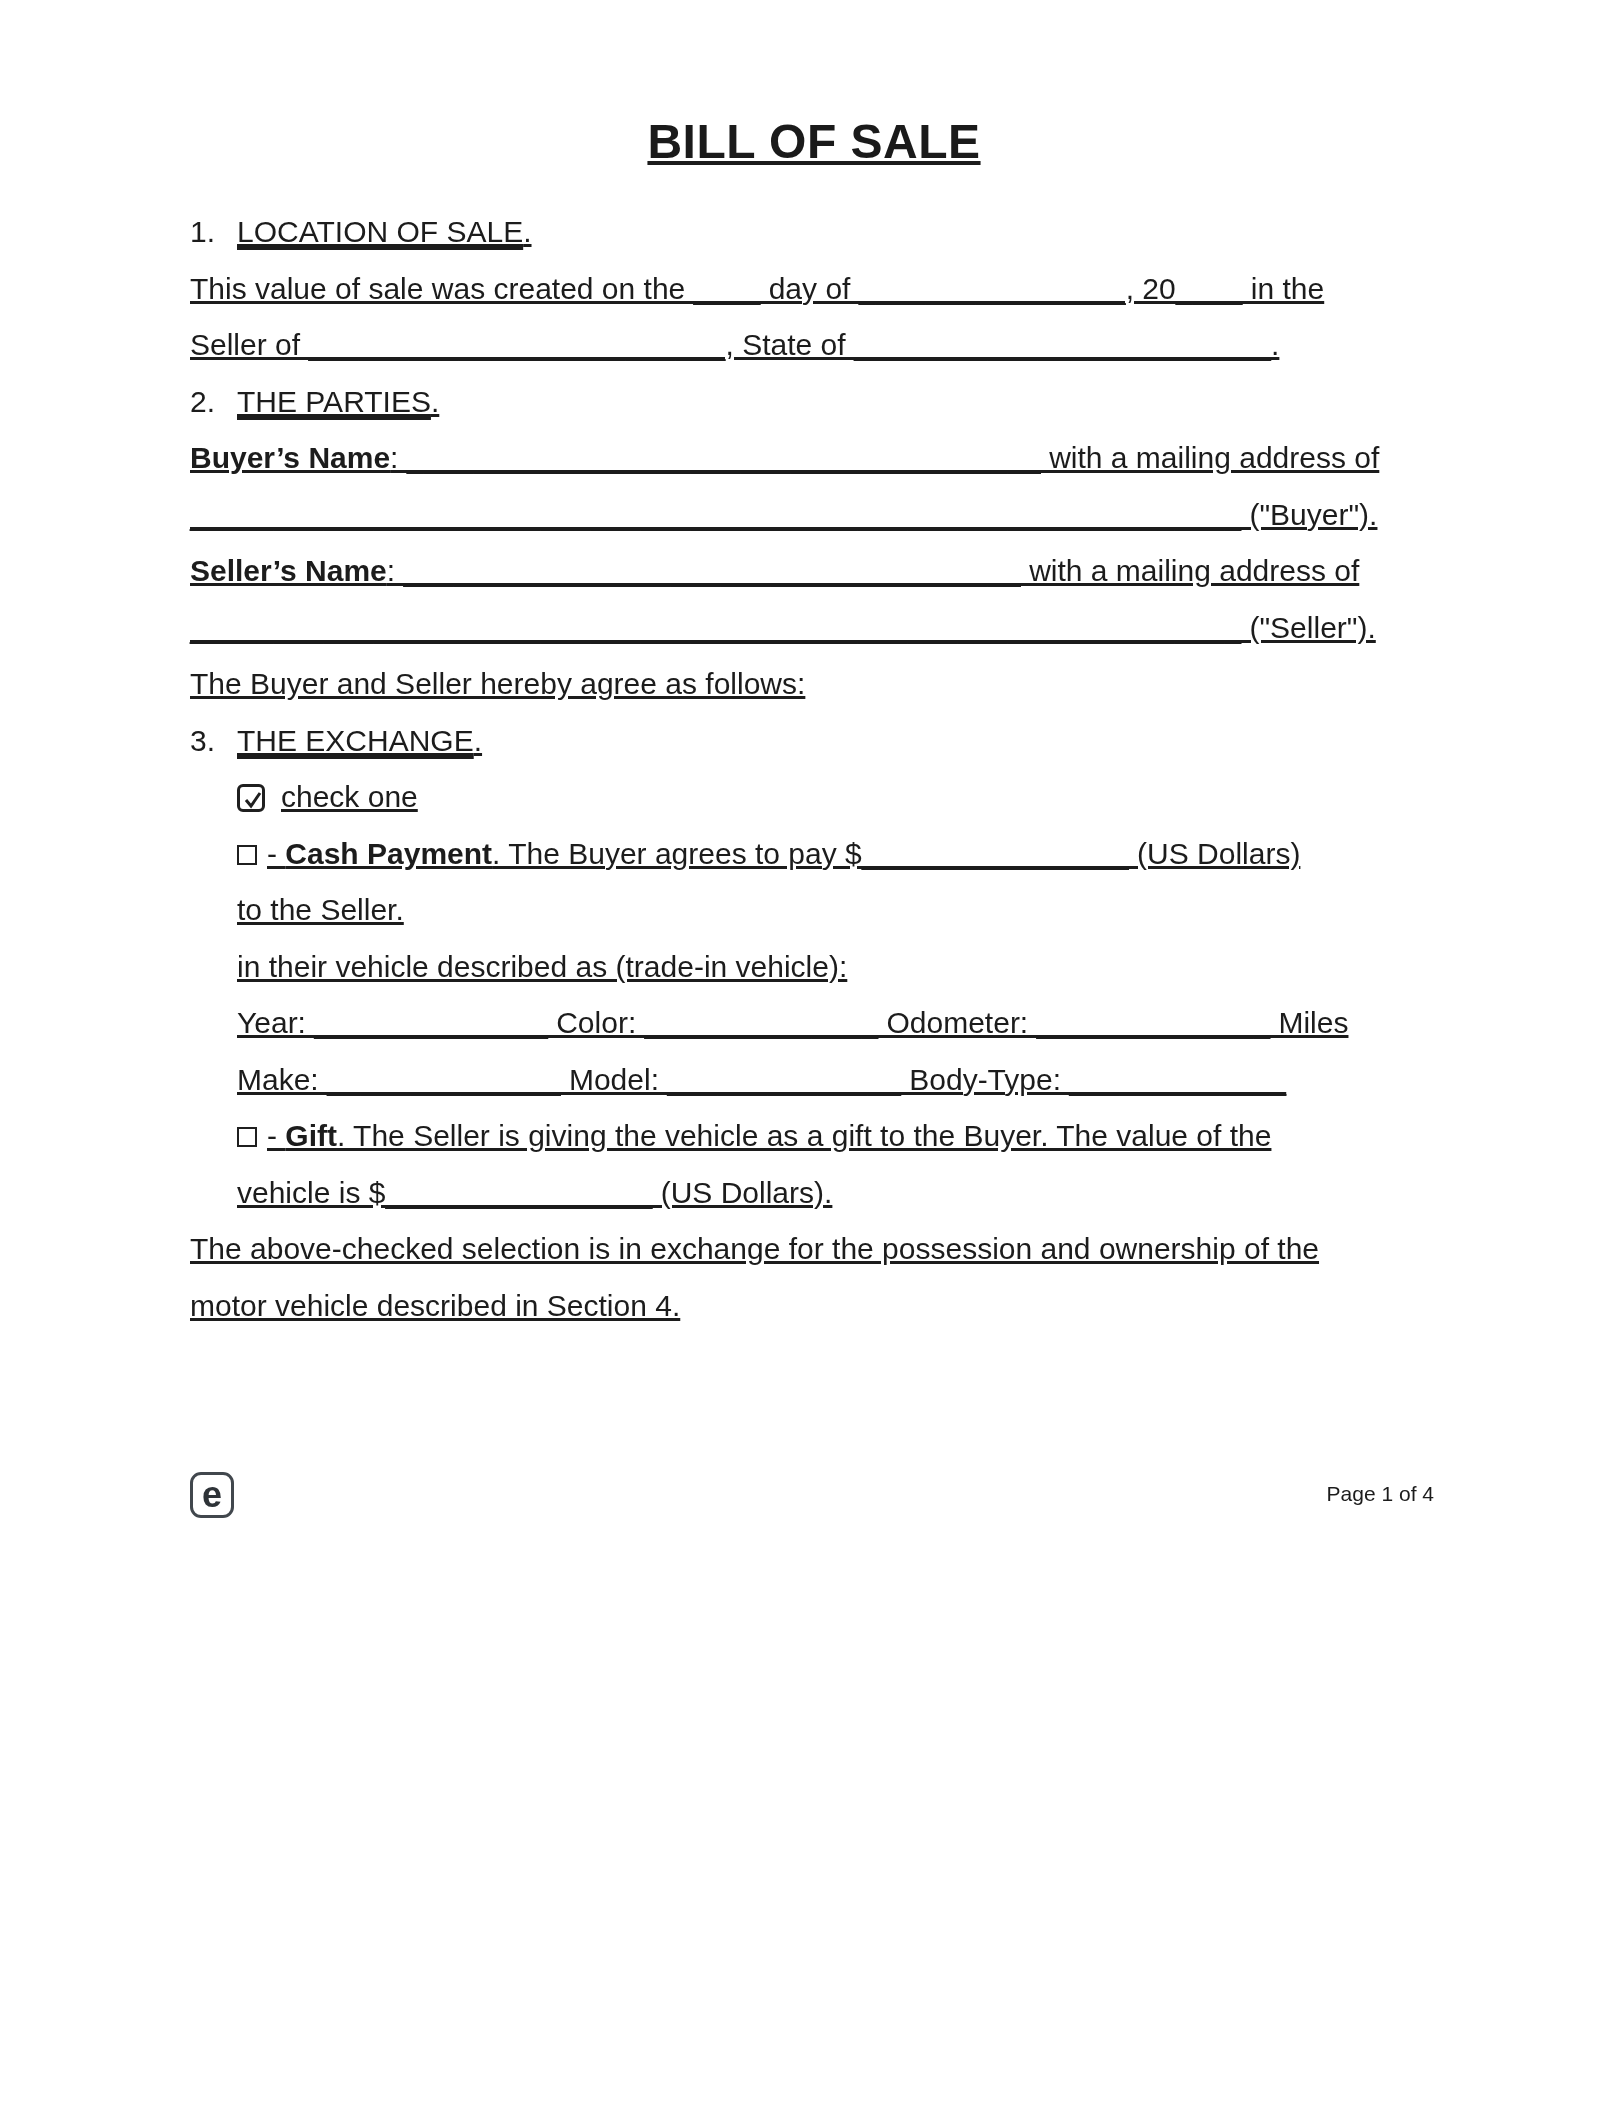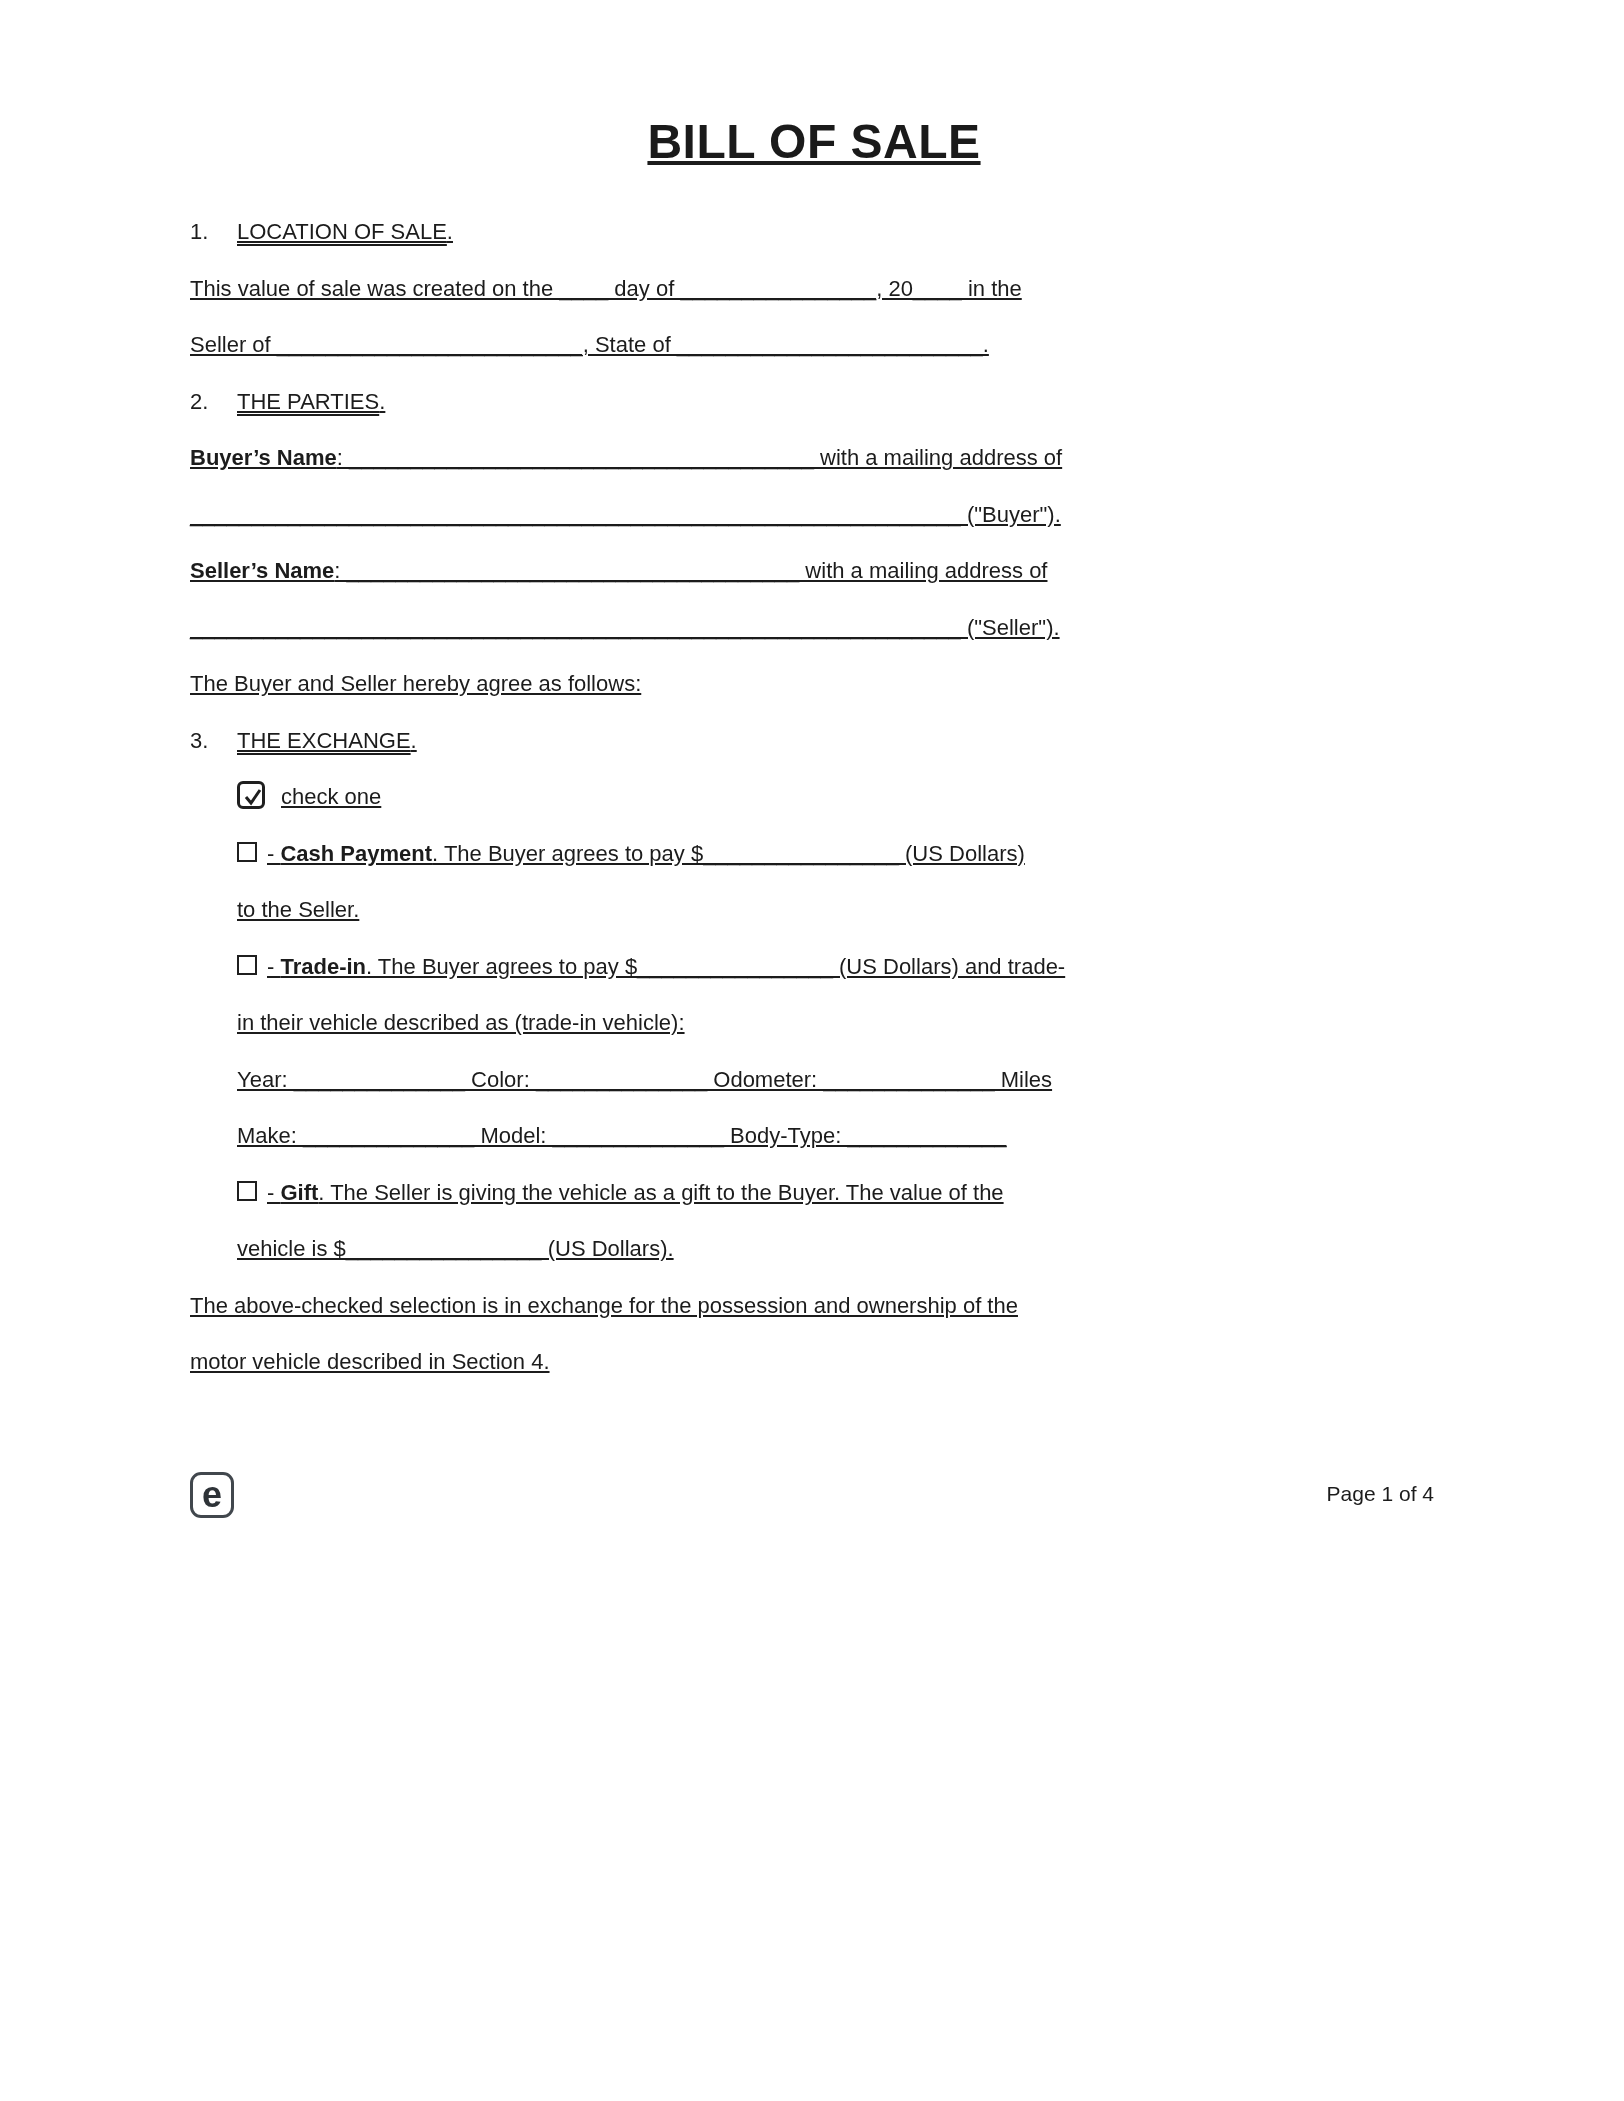--- a/index.html
+++ b/index.html
@@ -9,21 +9,21 @@
     font-family:"Liberation Sans", sans-serif;
     color:#1c1c1c;
   }
   .page { position:absolute; inset:0; background:#fff; }
   .content { position:absolute; left:190px; top:112px; width:1248px;text-decoration:underline; }
   .title {
     font-size:48px; font-weight:bold; text-align:center;
     line-height:60px; margin-bottom:32px; letter-spacing:0.5px; color:#1a1a1a;
   }
   .line {
-    height:56.5px; line-height:56.5px; font-size:22px;
+    height:56.5px; line-height:56.5px; font-size:30px;
     white-space:nowrap; color:#1c1c1c;
   }
   .indent { padding-left:47px; }
   .num { display:inline-block; width:47px; }
   .heading-text { text-decoration:underline; text-underline-offset:5px; }
   .b { font-weight:bold; }
   .cb {
     display:inline-block; width:20px; height:20px;
     border:2px solid #1f1f1f; margin-right:10px; vertical-align:-1px;
     background:#fff;
@@ -64,21 +64,20 @@
 
     <div class="line"><span class="num">3.</span><span class="heading-text">THE EXCHANGE</span><span>.</span></div>
 
     <div class="line indent"><span class="cb-checked"><svg width="24" height="24" viewBox="0 0 24 24">
             <path d="M5 12 l5 6 L19 5" stroke="#1f1f1f" stroke-width="3" fill="none"></path>
           </svg></span><span>check one</span></div>
 
     <div class="line indent"><span class="cb"></span><span>- </span><span class="b">Cash Payment</span><span>. The Buyer agrees to pay $________________ (US Dollars)</span></div>
     <div class="line indent">to the Seller.</div>
 
-    <div class="line indent"><span class="cb"></span><span>- </span><span class="b">Trade-in</span><span>. The Buyer agrees to pay $________________ (US Dollars) and trade-</span></div>
     <div class="line indent">in their vehicle described as (trade-in vehicle):</div>
     <div class="line indent">Year: ______________ Color: ______________ Odometer: ______________ Miles</div>
     <div class="line indent">Make: ______________ Model: ______________ Body-Type: _____________</div>
 
     <div class="line indent"><span class="cb"></span><span>- </span><span class="b">Gift</span><span>. The Seller is giving the vehicle as a gift to the Buyer. The value of the</span></div>
     <div class="line indent">vehicle is $________________ (US Dollars).</div>
 
     <div class="line">The above-checked selection is in exchange for the possession and ownership of the</div>
     <div class="line">motor vehicle described in Section 4.</div>
 

